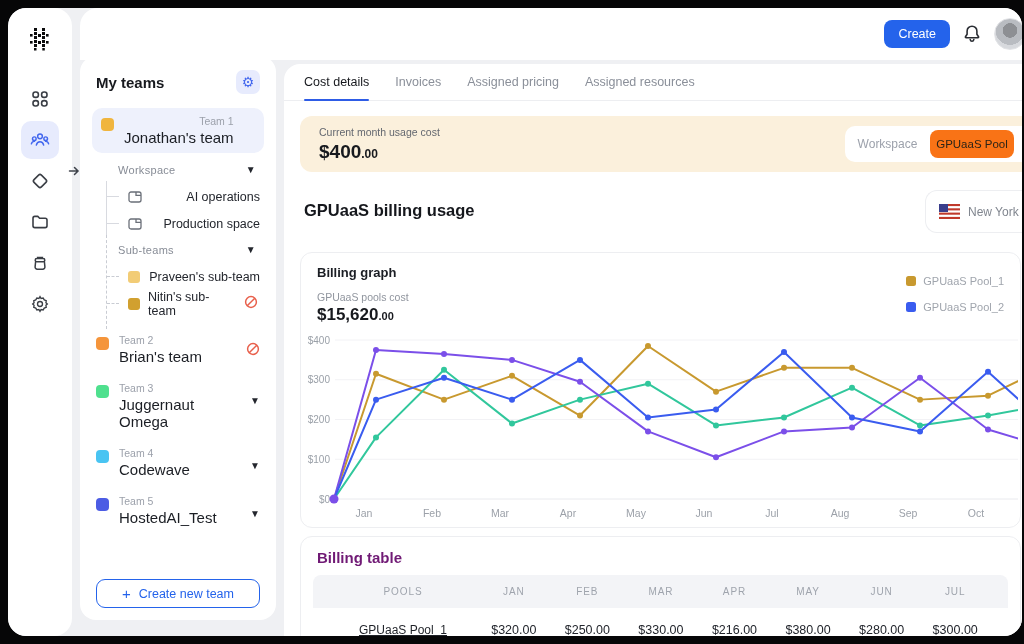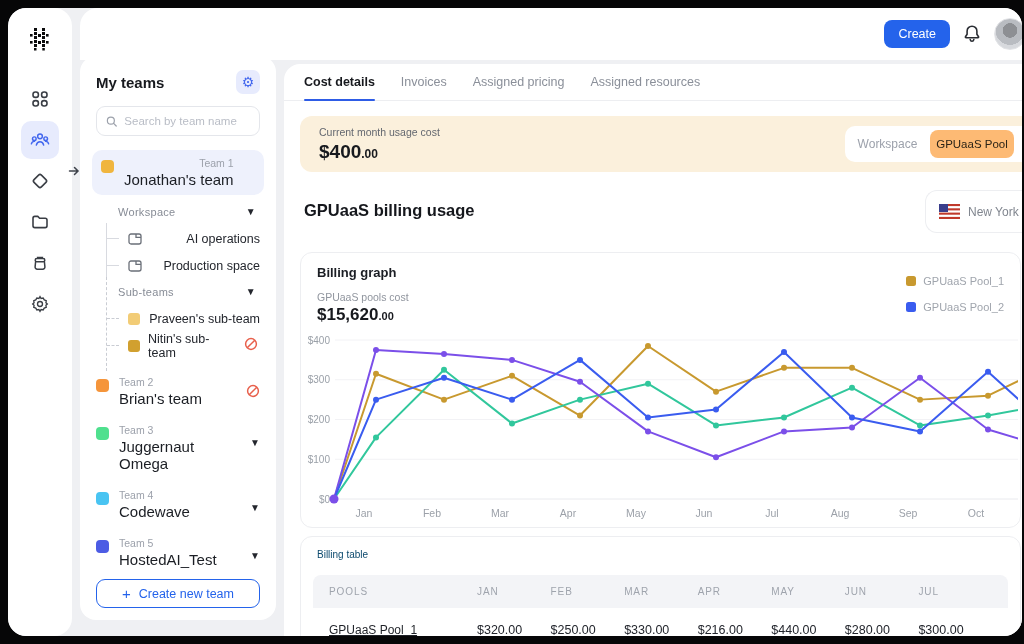--- a/index.html
+++ b/index.html
@@ -68,34 +68,34 @@
                  display:flex; align-items:center; justify-content:center; gap:8px; cursor:pointer;
                  font-family:"Liberation Sans",sans-serif; }
   .plus { font-size:15px; font-weight:400; margin-top:-1px; }
 
   
   .main { position:absolute; left:276px; top:56px; width:738px; height:572px; background:#fff;
           border-radius:16px 0 0 0; overflow:hidden; }
   .tabs { display:flex; gap:26px; padding:0 0 0 20px; height:37px; align-items:center;
           border-bottom:1px solid #EDEEF1; }
   .tab { font-size:12.5px; color:#8A8F99; position:relative; height:100%; display:flex; align-items:center; cursor:pointer; }
-  .tab.active { color:#17191E; font-weight:700; }
+  .tab.active { color:#17191E; font-weight:400; }
   .tab.active::after { content:""; position:absolute; left:0; right:0; bottom:-1px; height:2.5px;
                        background:#2E5CE6; border-radius:2px; }
 
   .banner { position:absolute; left:16px; top:52px; width:722px; height:56px; background:#FBF0DC;
             border-radius:12px 0 0 12px; }
   .banner-label { position:absolute; left:19px; top:10px; font-size:10.5px; color:#63676F; }
   .banner-amount { position:absolute; left:19px; top:25px; font-size:19px; font-weight:700; color:#17191E; }
   .banner-amount .cents { font-size:12px; }
   .toggle { position:absolute; left:545px; top:10px; width:177px; height:36px; background:#fff;
             border-radius:10px 0 0 10px; }
   .toggle-ws { position:absolute; left:0; top:0; width:85px; height:36px; display:flex; align-items:center;
                justify-content:center; font-size:12px; color:#9CA1AB; cursor:pointer; }
-  .toggle-chip { position:absolute; left:85px; top:4px; width:84px; height:28px; background:#fdba74;
+  .toggle-chip { position:absolute; left:85px; top:4px; width:84px; height:28px; background:#f97316;
                  border-radius:8px; display:flex; align-items:center; justify-content:center;
                  font-size:11.5px; font-weight:500; color:#2B2417; cursor:pointer; }
 
   .section-title { position:absolute; left:20px; top:137px; font-size:16.5px; font-weight:700; color:#15171C; }
   .region { position:absolute; left:641px; top:126px; width:97px; height:43px; border:1px solid #EDEEF1;
             border-right:none; border-radius:12px 0 0 12px; background:#fff; display:flex; align-items:center;
             gap:8px; padding-left:13px; cursor:pointer; }
   .region-label { font-size:12px; color:#81868F; }
 
   .graph-card { position:absolute; left:16px; top:188px; width:721px; height:276px;
@@ -105,23 +105,23 @@
   .graph-amount { position:absolute; left:16px; top:52px; font-size:17px; font-weight:700; color:#17191E; }
   .graph-amount .cents { font-size:11px; }
   .legend { position:absolute; right:16px; top:22px; display:flex; flex-direction:column; gap:14px; }
   .legend-row { display:flex; align-items:center; gap:7px; }
   .legend-sq { width:10px; height:10px; border-radius:2.5px; }
   .legend-label { font-size:11px; color:#A0A5AD; }
   .chart-svg { position:absolute; left:4px; top:78px; }
 
   .table-card { position:absolute; left:16px; top:472px; width:721px; height:160px;
                 border:1px solid #EDEEF1; border-radius:12px; }
-  .table-title { position:absolute; left:16px; top:12px; font-size:10px; font-weight:400; color:#0c4a6e; }
+  .table-title { position:absolute; left:16px; top:12px; font-size:15px; font-weight:700; color:#701a75; }
   .thead, .trow { margin:0 12px; display:grid; grid-template-columns:148px repeat(7,1fr);
-                  align-items:center; padding:0 16px; }
+                  align-items:center; padding:0 16px;text-align:center; }
   .thead { margin-top:38px; height:33px; background:#F3F4F7; border-radius:8px 8px 0 0; }
   .th { font-size:10px; letter-spacing:.9px; color:#9FA4AD; }
   .trow { height:44px; }
   .td { font-size:12.5px; color:#23262D; }
   .pool-link { font-size:12px; color:#1F2228; text-decoration:underline; cursor:pointer; }
 </style>
 </head>
 <body>
 
 <div class="screen">
@@ -204,27 +204,20 @@
     </svg>
     <div class="avatar"></div>
   </div>
 
   <div class="panel">
     <div class="panel-head">
       <div class="panel-title">My teams</div>
       <div class="panel-gear">
           <span>⚙</span>
         </div>
-    </div>
-    <div class="search">
-      <svg width="13" height="13" viewBox="0 0 14 14" fill="none" stroke="#9CA1AB" stroke-width="1.5" stroke-linecap="round">
-        <circle cx="6" cy="6" r="4.3"></circle>
-          <path d="M9.4 9.4L12.6 12.6"></path>
-      </svg>
-      <input placeholder="Search by team name" style="">
     </div>
 
     <div class="team-sel">
       <div class="swatch" id="sel-swatch" style="background: rgb(240, 181, 62);"></div>
       <div>
         <div class="t-label">Team 1</div>
         <div class="t-name">Jonathan's team</div>
       </div>
     </div>
 
@@ -447,21 +440,21 @@
           <div class="th">JUN</div>
           <div class="th">JUL</div>
         </div>
       <div id="tbody">
           <div class="trow">
             <div class="td"><span class="pool-link">GPUaaS Pool_1</span></div>
             <div class="td">$320.00</div>
             <div class="td">$250.00</div>
             <div class="td">$330.00</div>
             <div class="td">$216.00</div>
-            <div class="td">$440.00</div>
+            <div class="td">$380.00</div>
             <div class="td">$280.00</div>
             <div class="td">$300.00</div>
           </div>
         </div>
     </div>
   </div>
 
 </div>
 
 </body></html>

